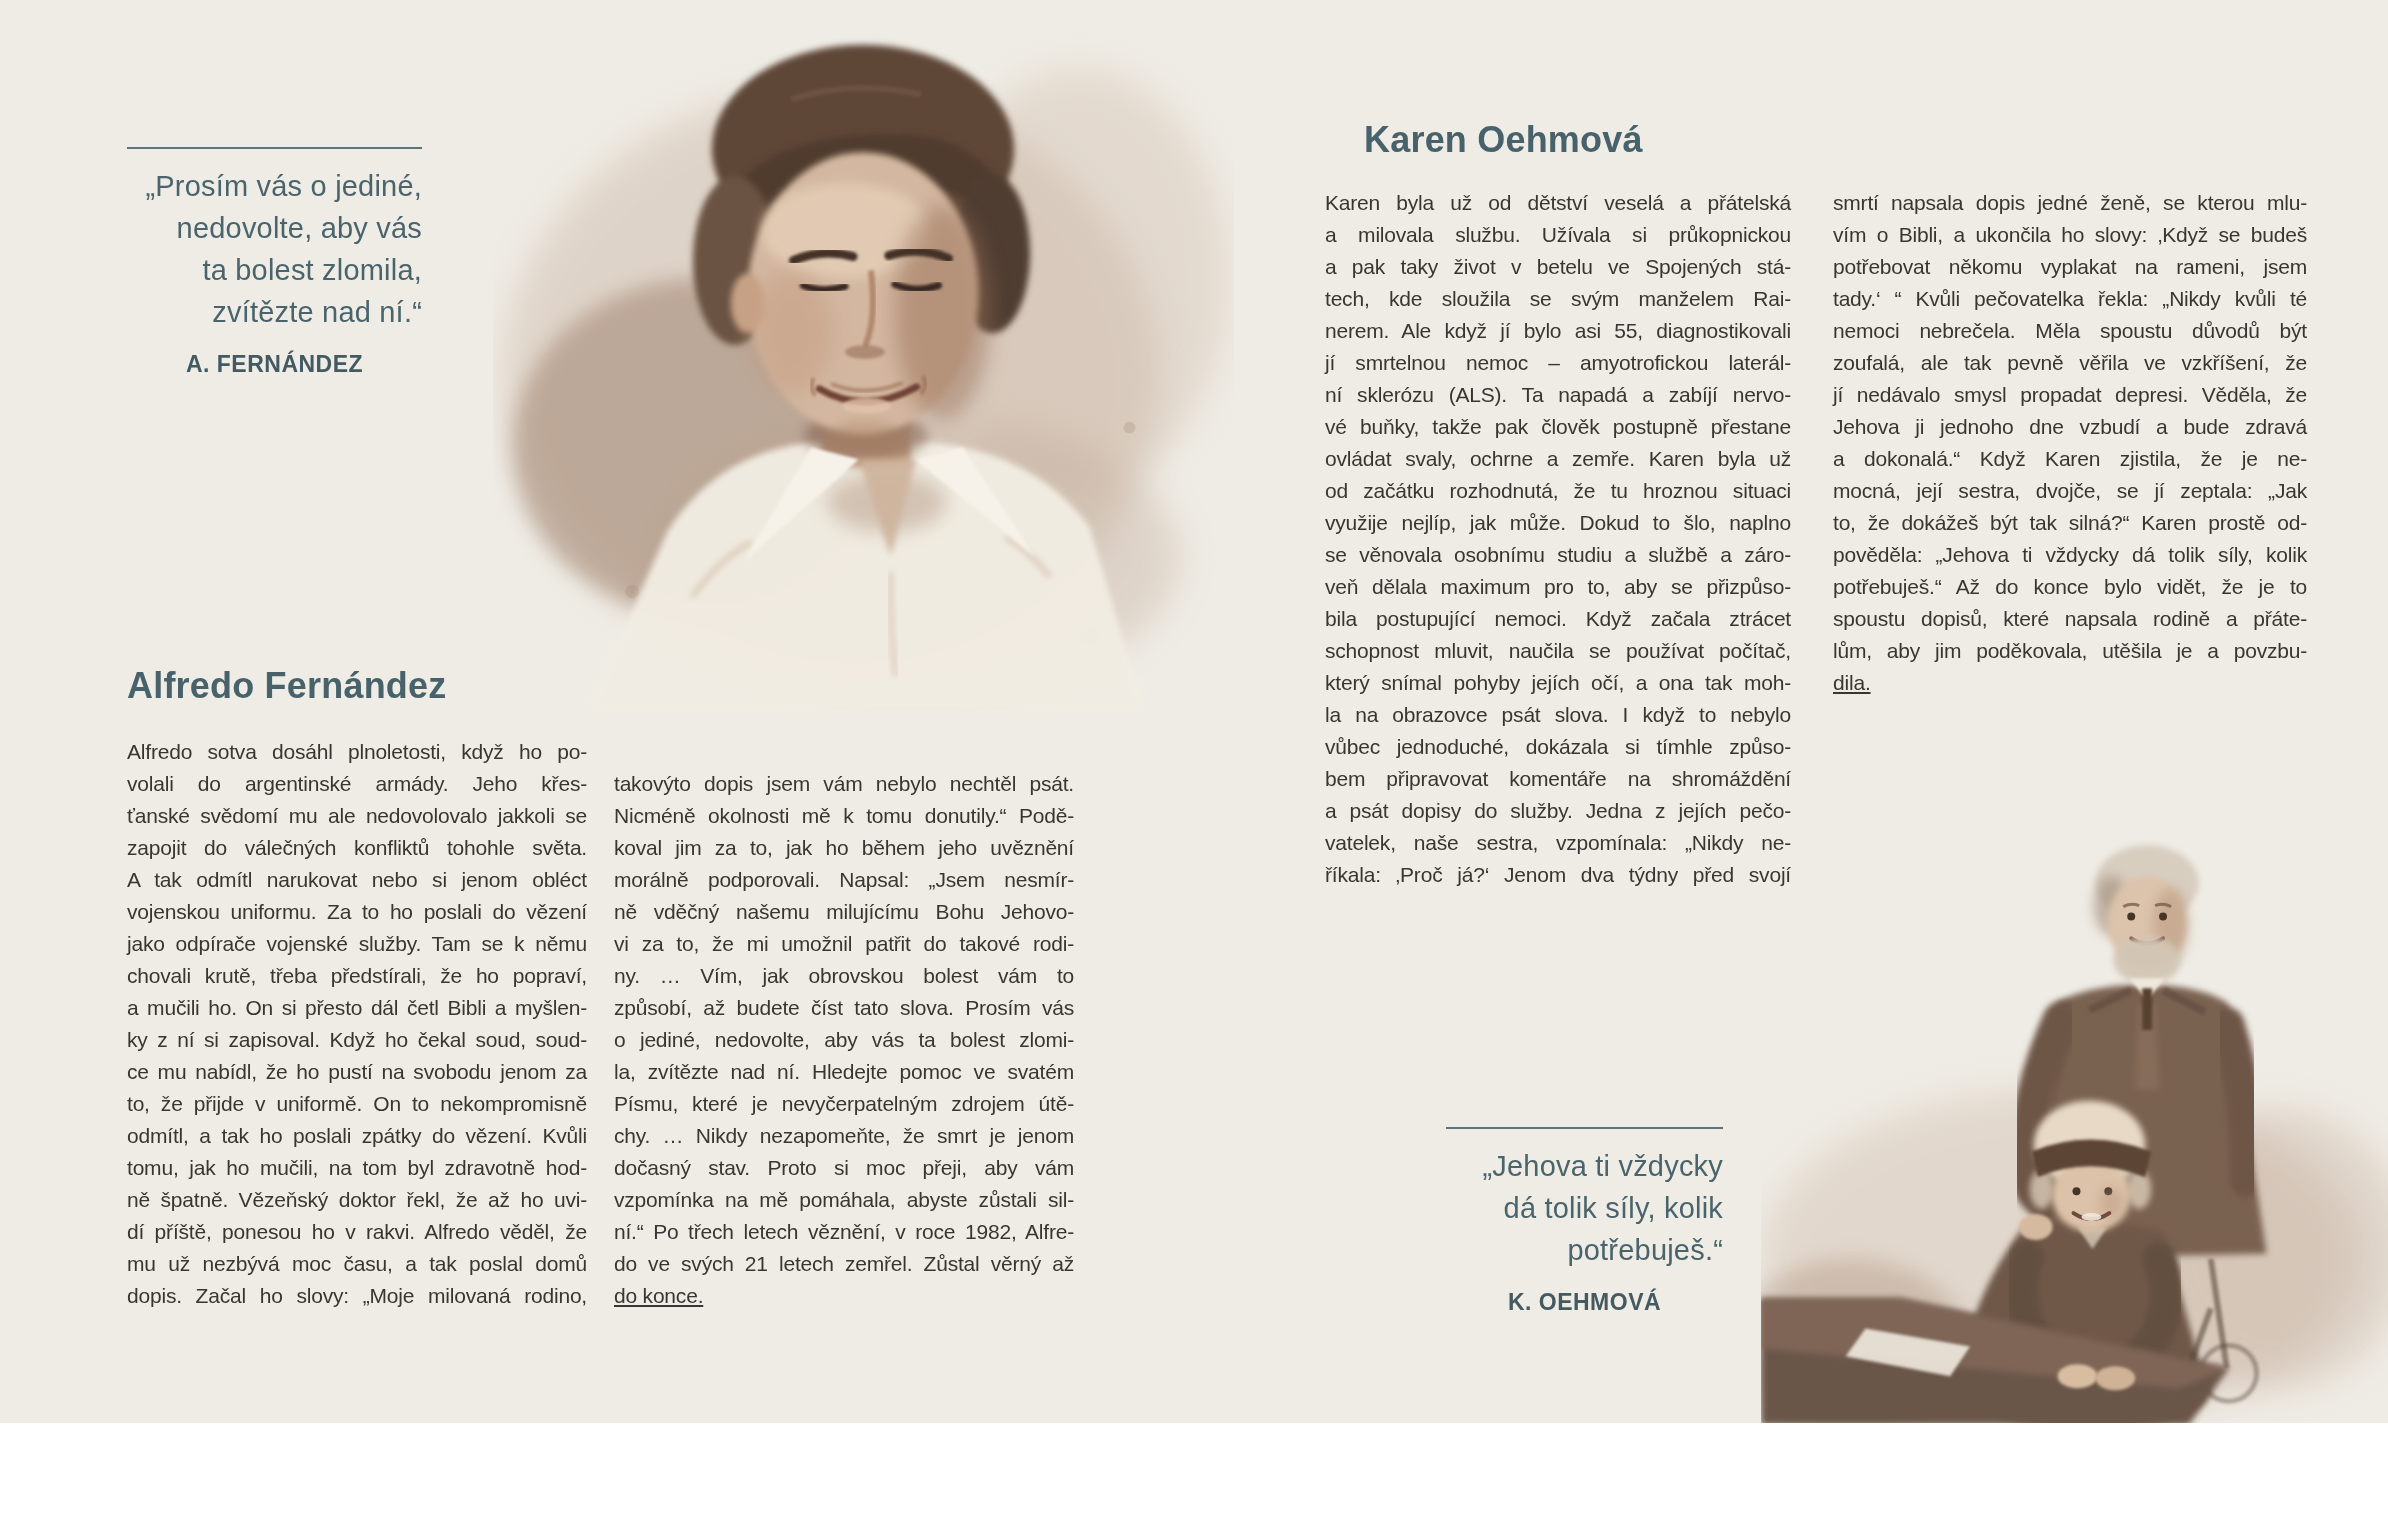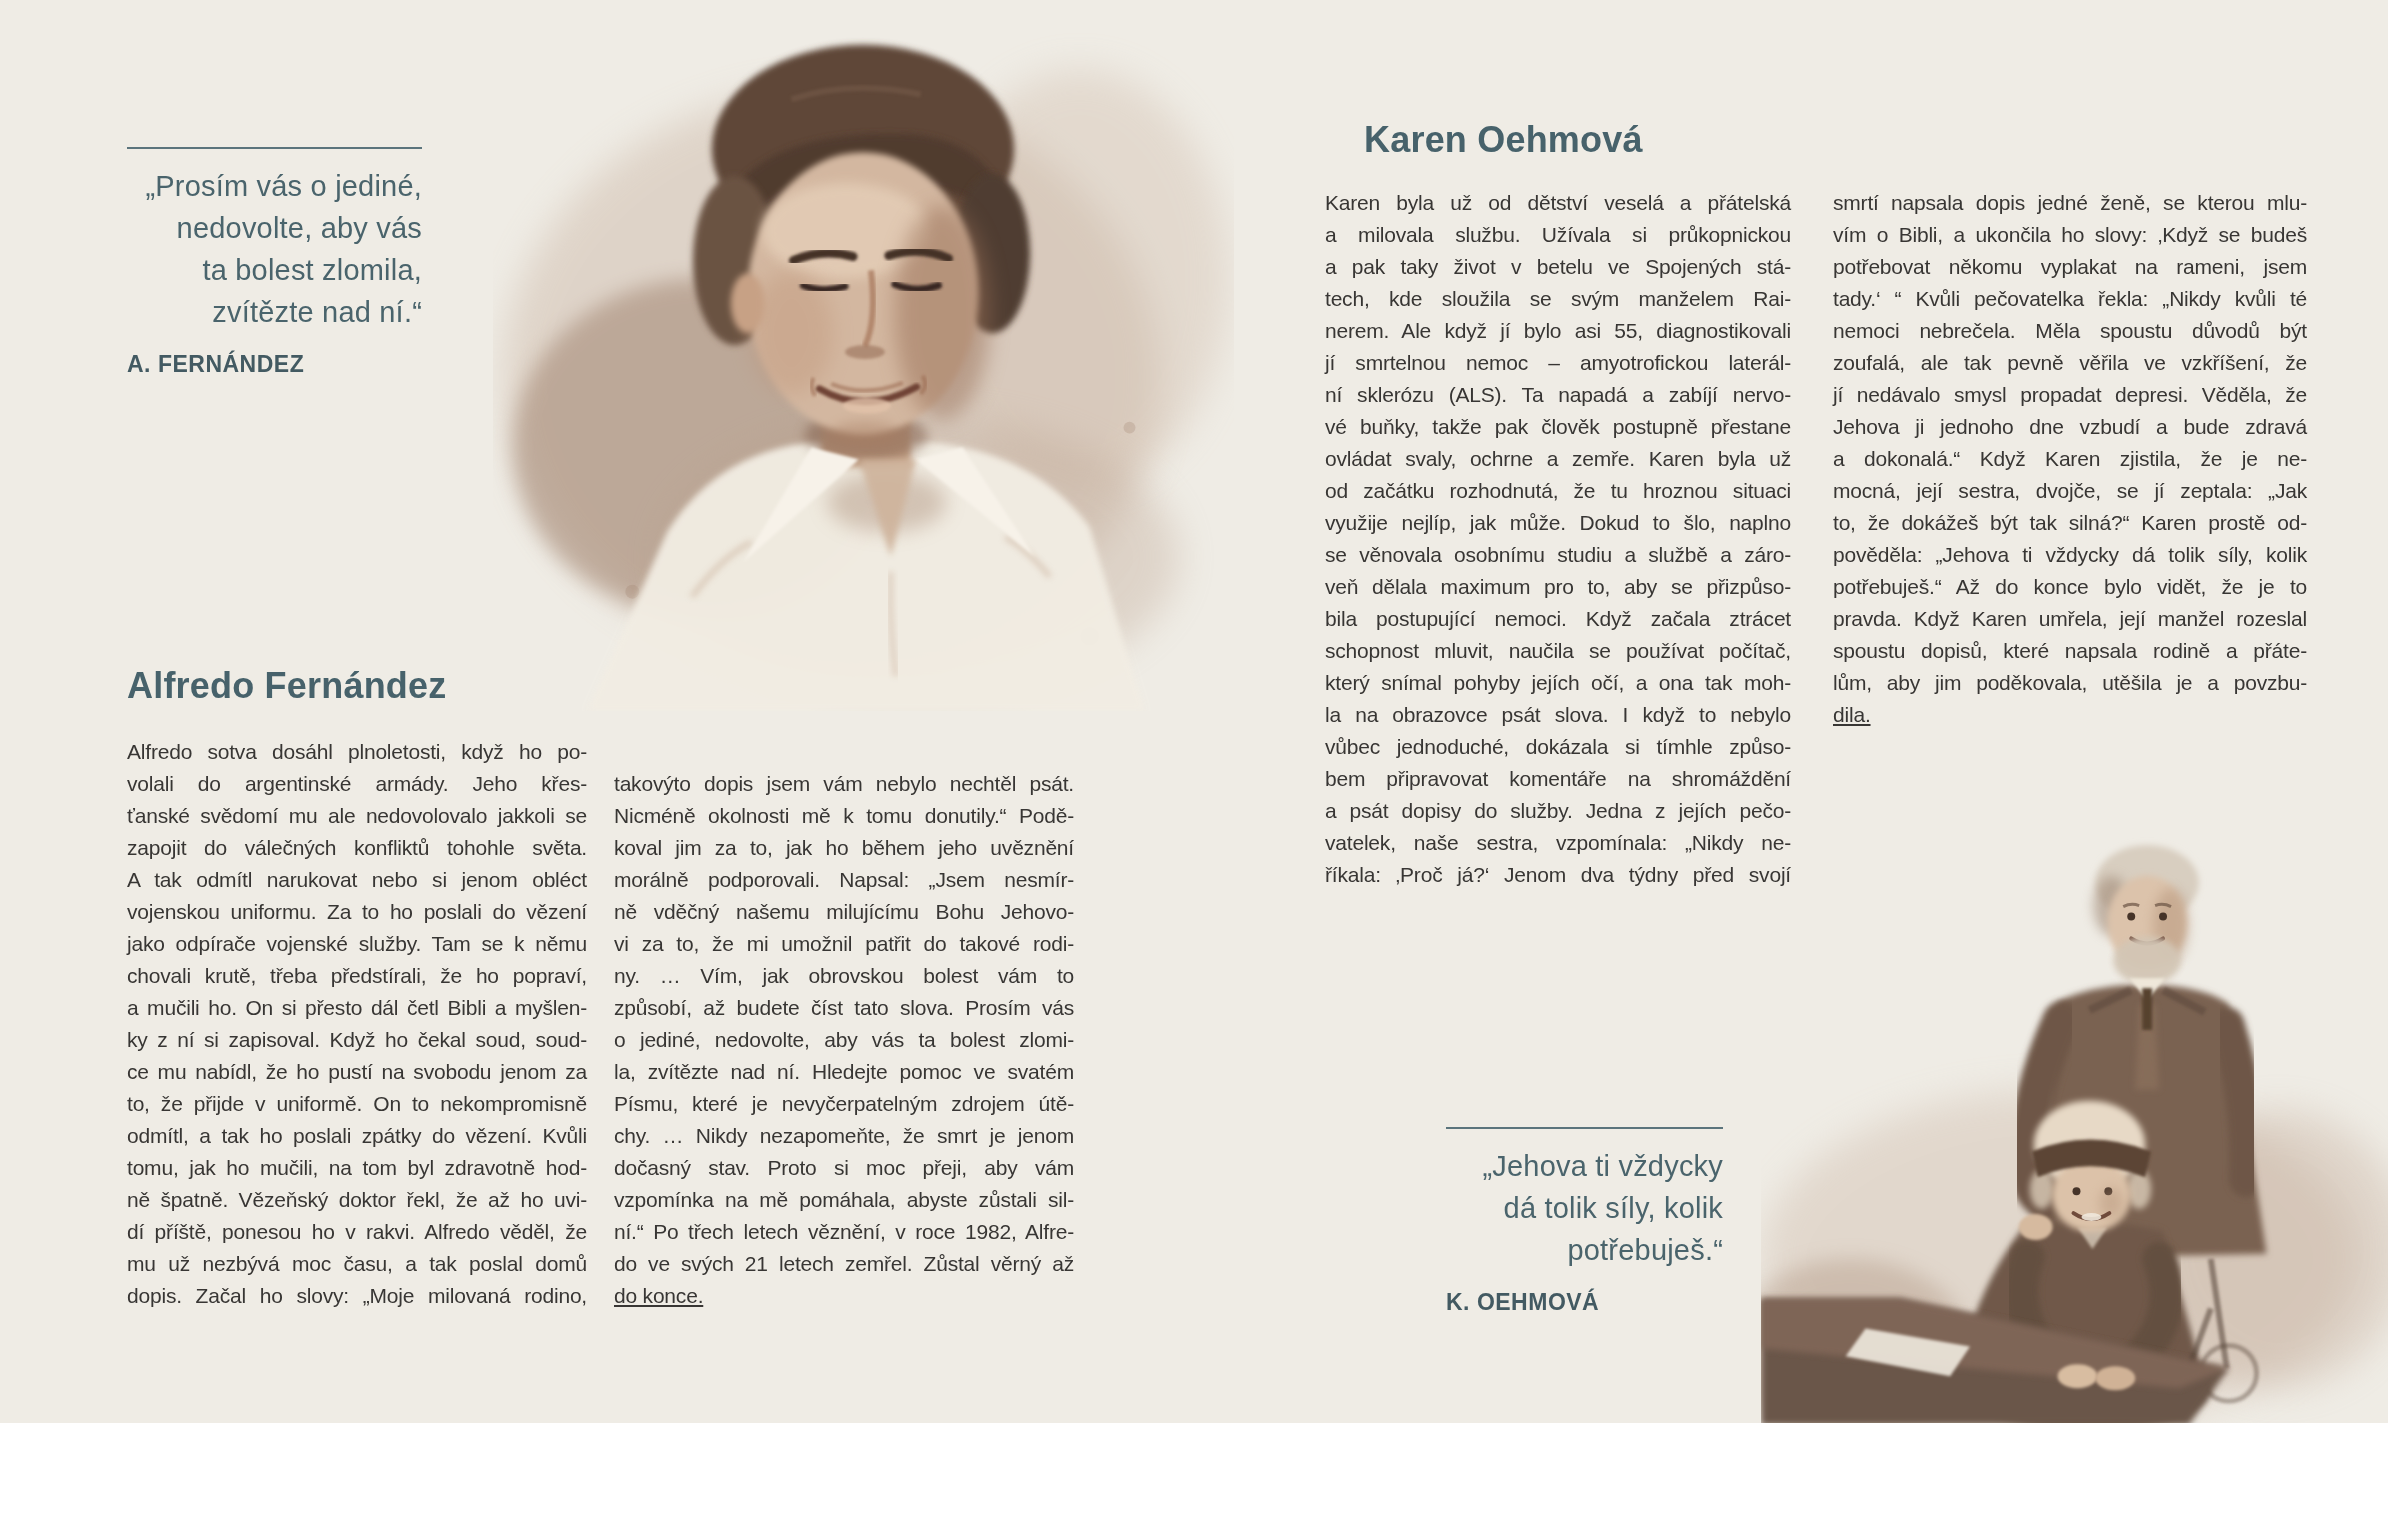--- a/index.html
+++ b/index.html
@@ -27,20 +27,21 @@
     font-size:29px;line-height:42px;
     letter-spacing:0.2px;
     text-align:right;
   }
   .pull-quote .attribution{
     margin-top:18px;
     color:#435a62;
     font-weight:bold;
     font-size:23px;
     letter-spacing:0.5px;
+    text-align:center;
   }
   #quote-left{left:127px;top:147px;width:295px;}
   #quote-right{left:1446px;top:1127px;width:277px;}
   
   .section-heading{
     color:#47626b;
     font-weight:bold;
     font-size:36px;
     letter-spacing:0.2px;
   }
@@ -233,21 +234,20 @@
       <div class="tline">tady.‘ “ Kvůli pečovatelka řekla: „Nikdy kvůli té</div>
       <div class="tline">nemoci nebrečela. Měla spoustu důvodů být</div>
       <div class="tline">zoufalá, ale tak pevně věřila ve vzkříšení, že</div>
       <div class="tline">jí nedávalo smysl propadat depresi. Věděla, že</div>
       <div class="tline">Jehova ji jednoho dne vzbudí a bude zdravá</div>
       <div class="tline">a dokonalá.“ Když Karen zjistila, že je ne-</div>
       <div class="tline">mocná, její sestra, dvojče, se jí zeptala: „Jak</div>
       <div class="tline">to, že dokážeš být tak silná?“ Karen prostě od-</div>
       <div class="tline">pověděla: „Jehova ti vždycky dá tolik síly, kolik</div>
       <div class="tline">potřebuješ.“ Až do konce bylo vidět, že je to</div>
-      <div class="tline">pravda. Když Karen umřela, její manžel rozeslal</div>
       <div class="tline">spoustu dopisů, které napsala rodině a přáte-</div>
       <div class="tline">lům, aby jim poděkovala, utěšila je a povzbu-</div>
       <div class="tline">dila.</div>
     </div>
 
   <div class="abs pull-quote" id="quote-right">
     <div class="rule"></div>
     <div class="q-lines">
         <div class="tline">„Jehova ti vždycky</div>
         <div class="tline">dá tolik síly, kolik</div>

